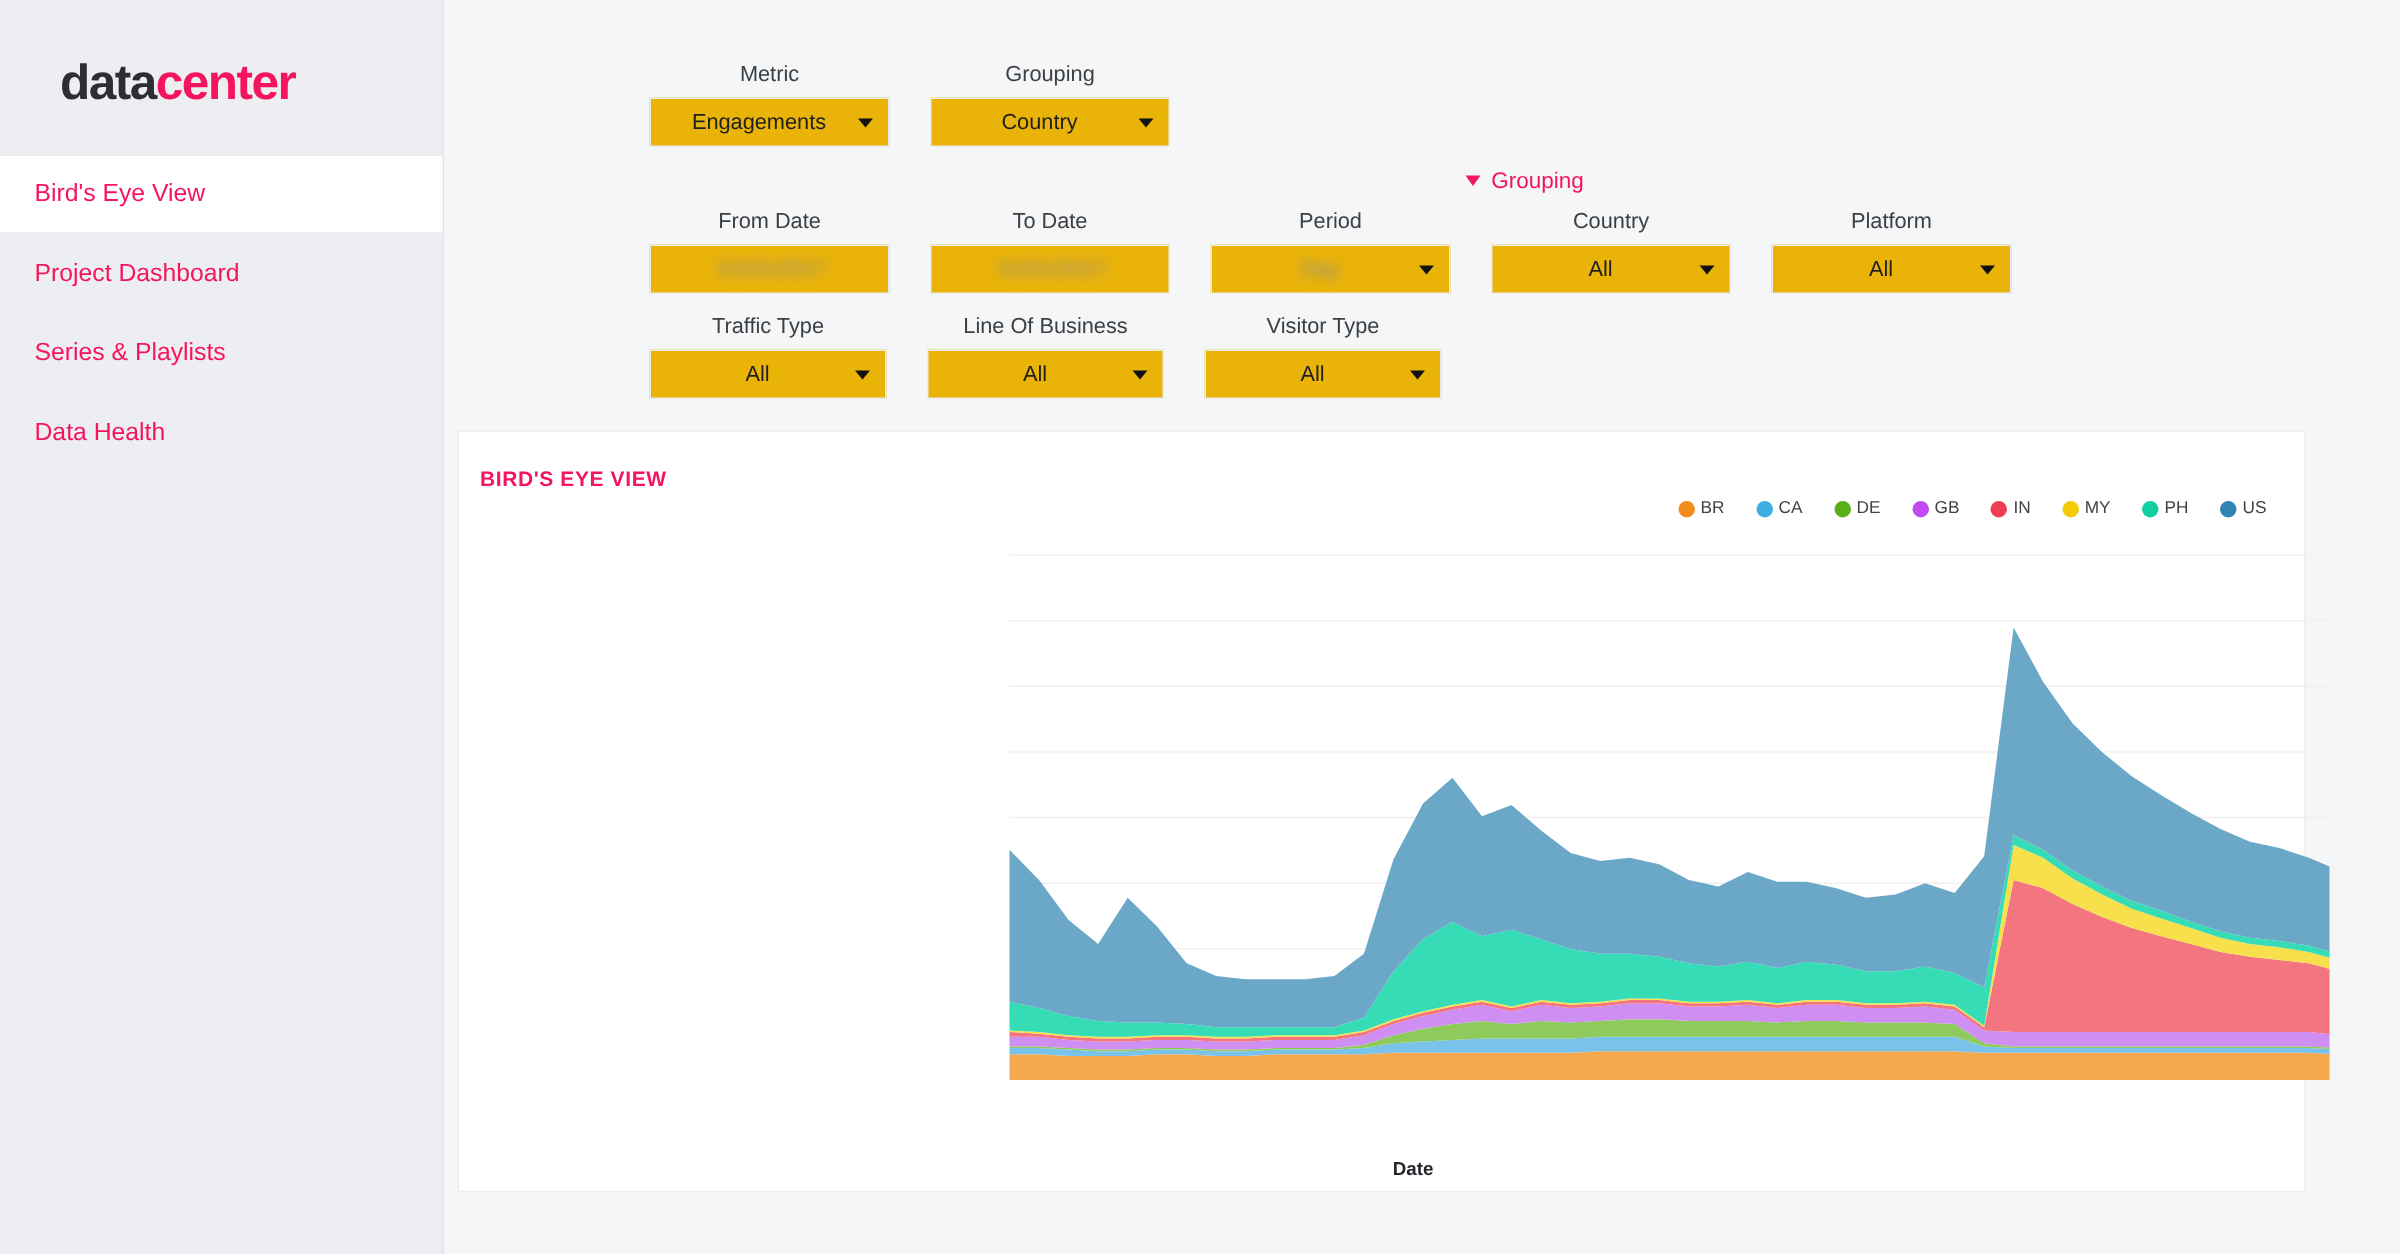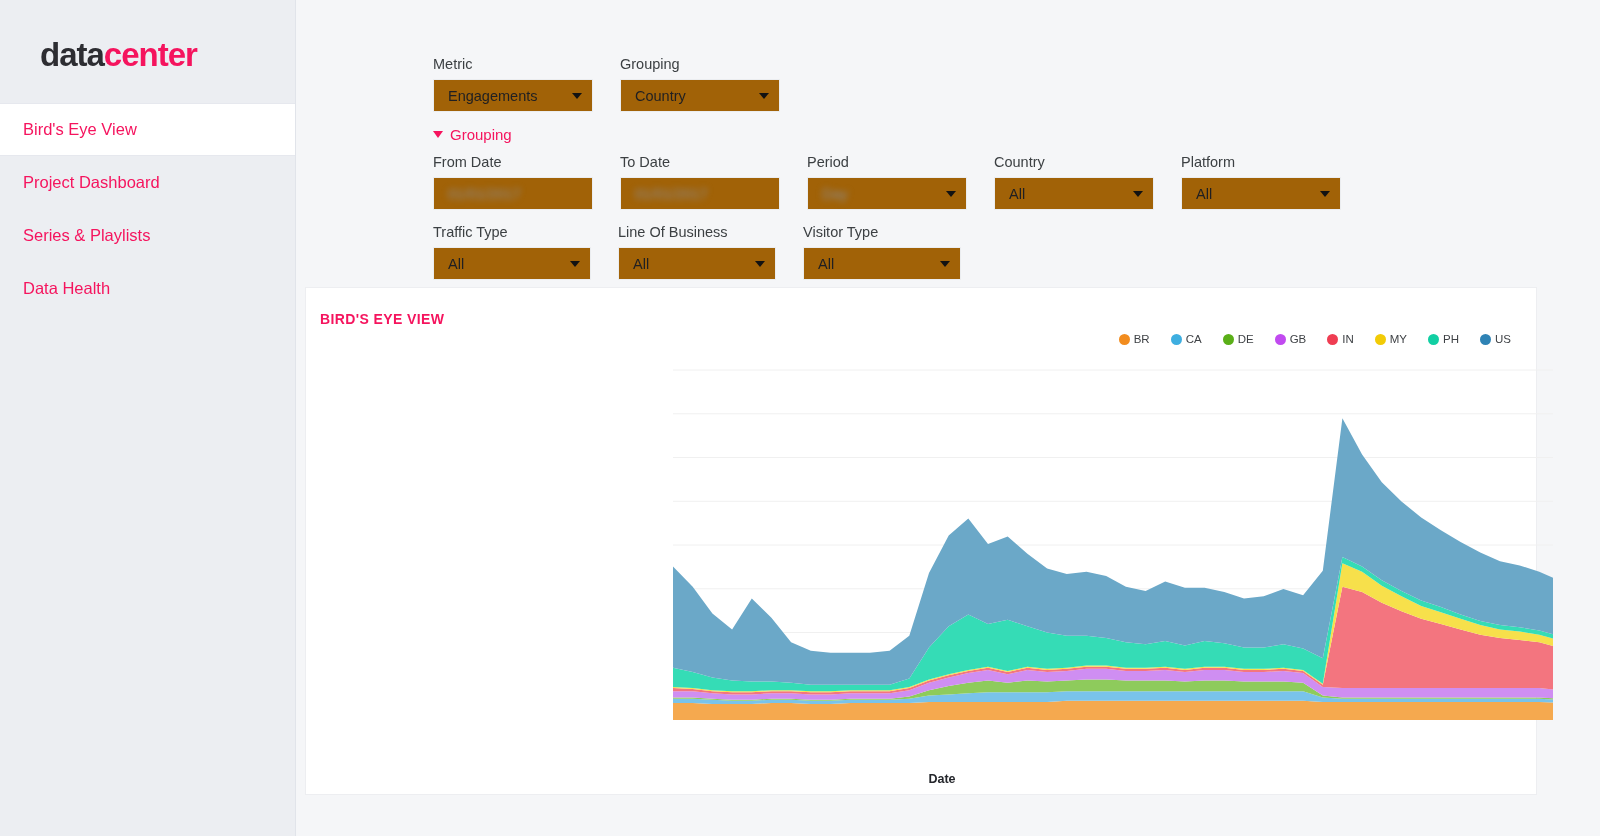--- a/index.html
+++ b/index.html
@@ -46,30 +46,30 @@
 
   
   .main {
     flex: 1; height: 836px;
     background: #f5f6f8;
     position: relative;
     overflow: hidden;
   }
 
   
-  .filters { padding: 56px 0 0 137px; }
+  .filters { padding: 42px 0 0 137px; text-align: center; }
   .row { display: flex; align-items: flex-start; }
   .field { margin-right: 27px; }
   .field-label {
     font-size: 14.5px; color: #3c4043;
     margin-bottom: 7px; display: block;
   }
   .control {
     height: 33px;
-    background: #a16207;
+    background: #eab308;
     border: 1px solid #ebedf0;
     display: flex; align-items: center;
     padding: 0 10px 0 14px;
     position: relative;
     cursor: pointer;
   }
   .control .val {
     font-size: 14.5px; color: #1f1f22;
     flex: 1; white-space: nowrap; overflow: hidden;
   }

